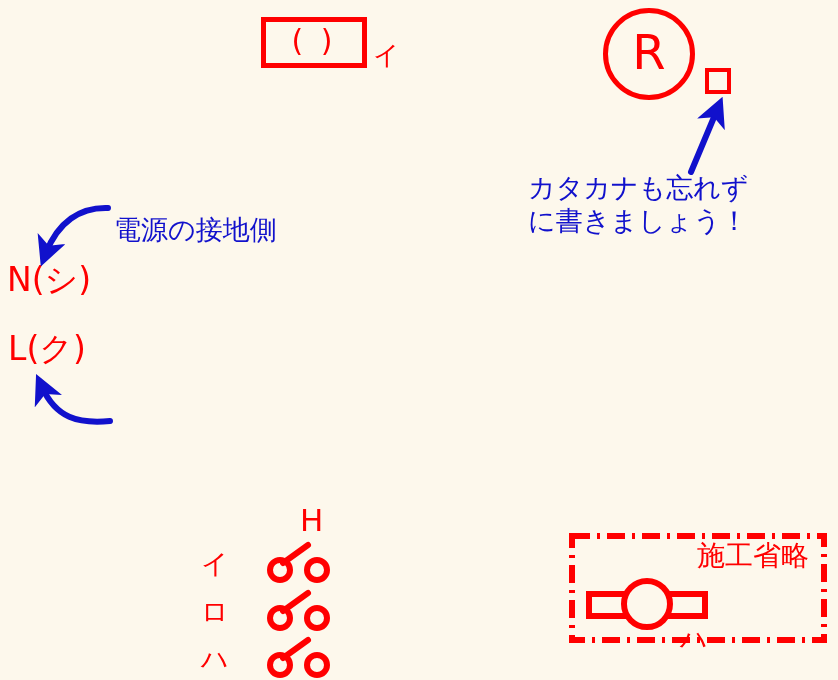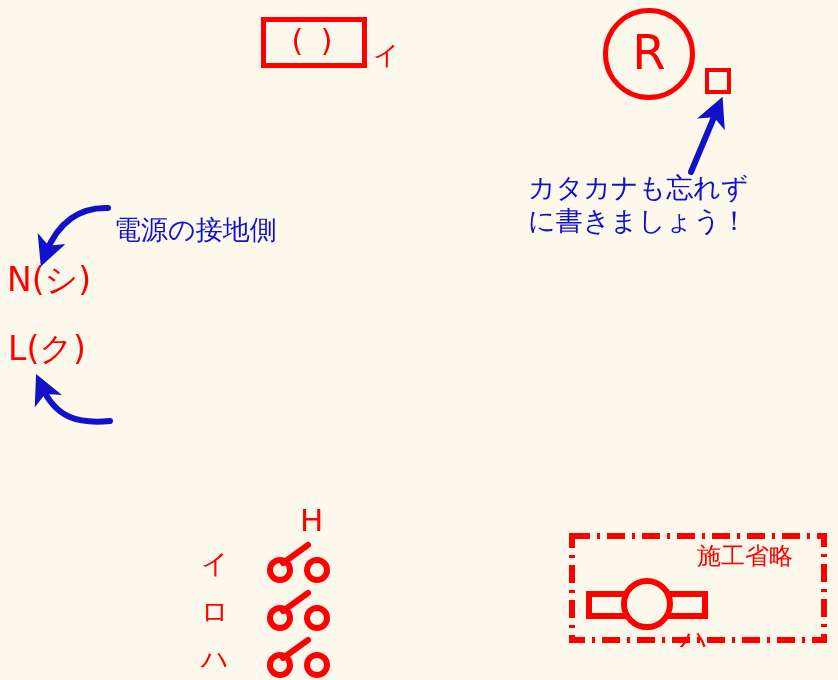--- a/index.html
+++ b/index.html
@@ -137,23 +137,23 @@
     width: 258px; height: 110px;
   }
   #omit-border {
     position: absolute;
     left: 0; top: 0;
     width: 258px; height: 110px;
   }
   #omit-label {
     left: 128px; top: 11px;
     color: #ff0000;
-    font-size: 24px;
-    line-height: 1;
-    font-family: Liberation Serif, serif;
+    font-size: 28px;
+    line-height: 1;
+    font-family: Liberation Mono, monospace;
     white-space: pre;
   }
   #lamp-symbol {
     left: 17px; top: 42px;
     width: 122px; height: 58px;
   }
   #lamp-label {
     left: 111px; top: 92px;
     color: #ff0000;
     font-size: 27px;

